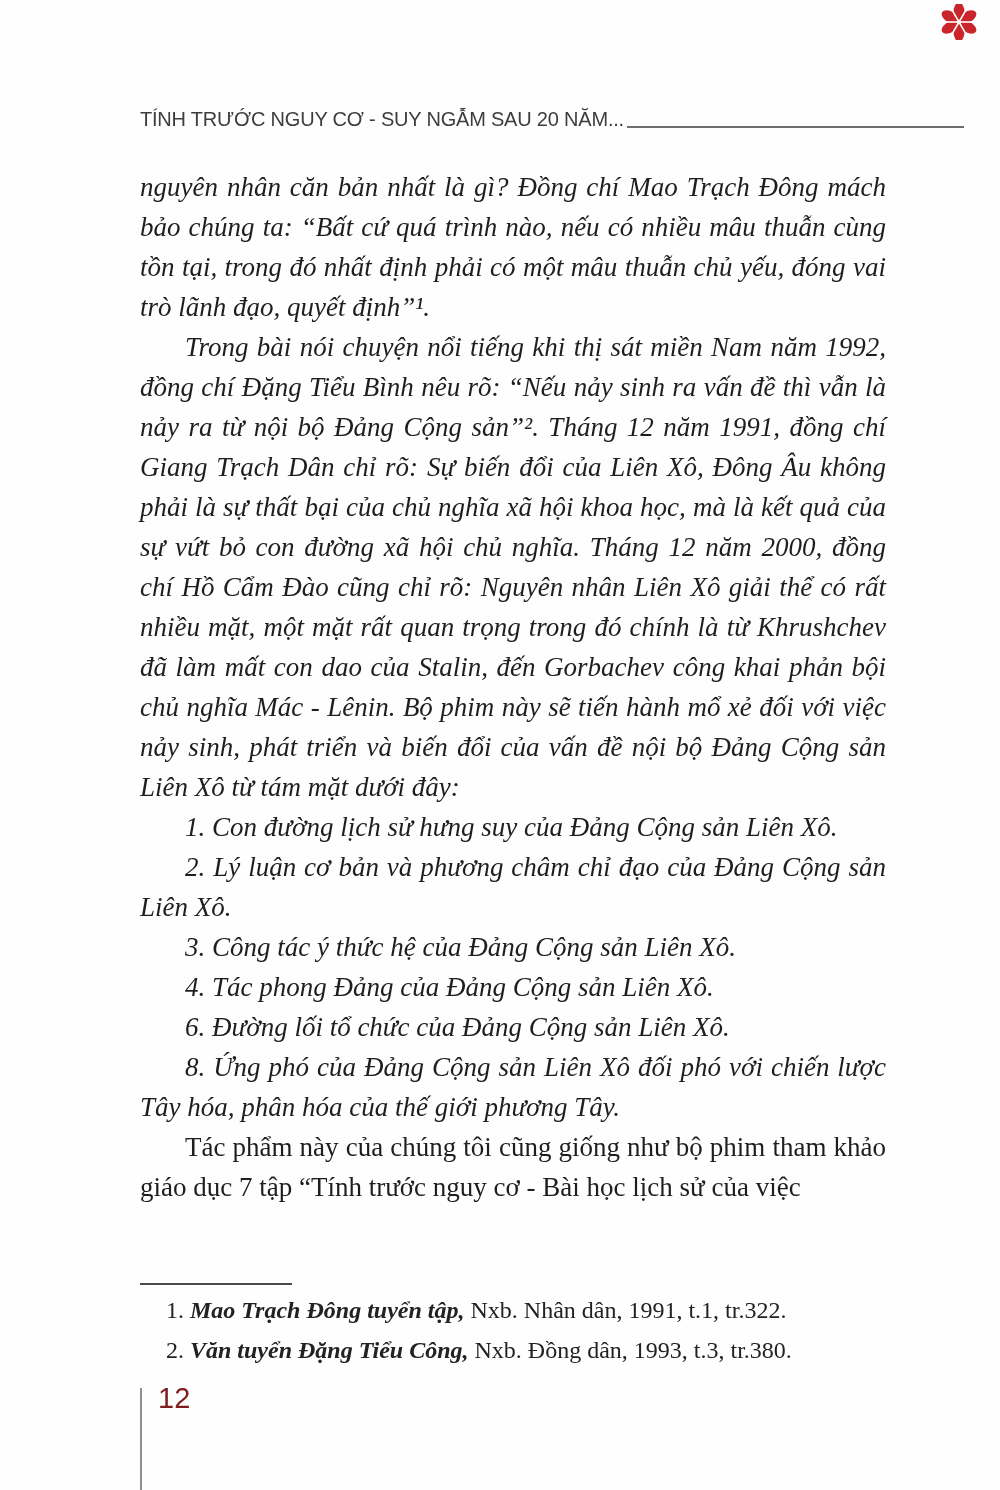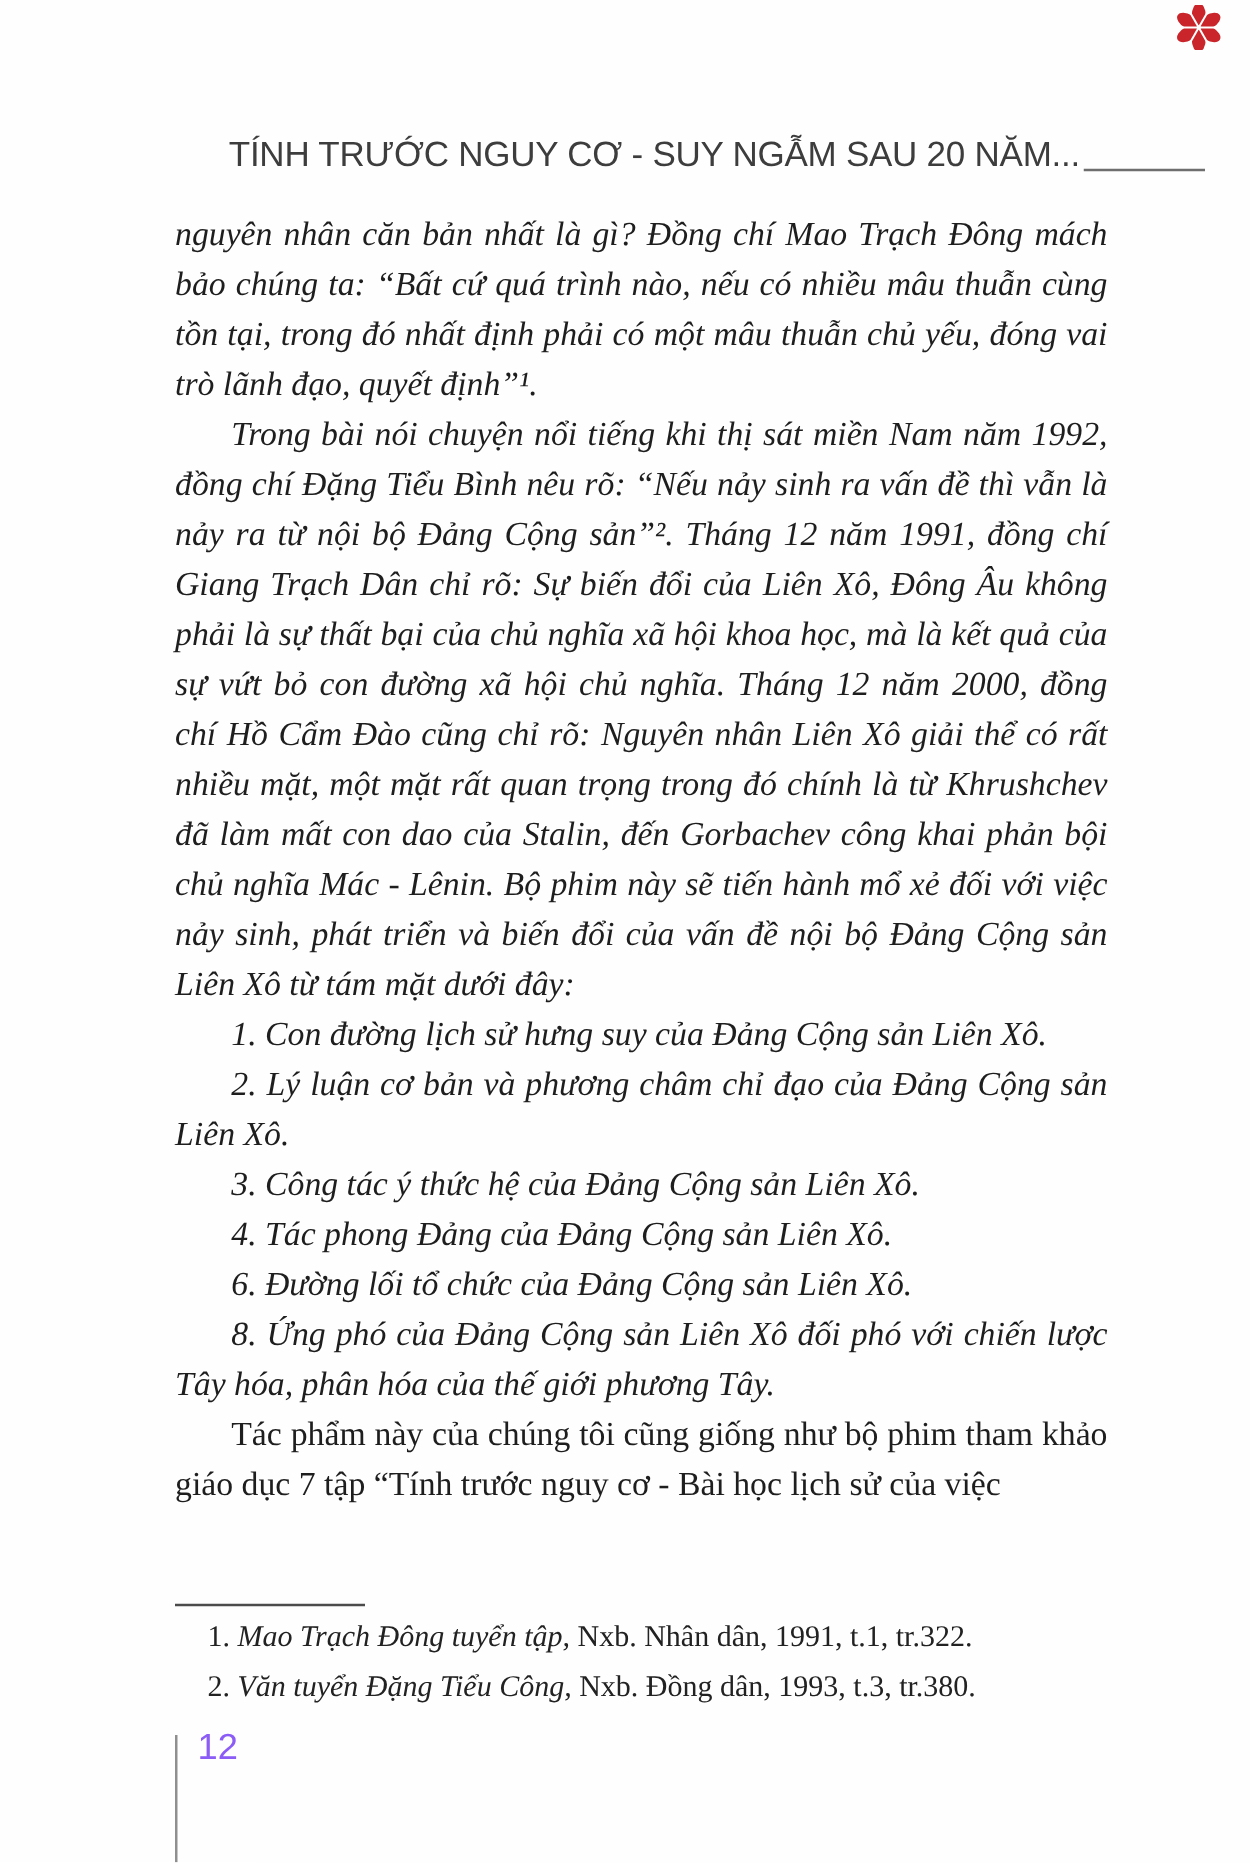--- a/index.html
+++ b/index.html
@@ -17,25 +17,24 @@
   .flower { position: absolute; left: 941px; top: 4px; width: 36px; height: 36px; }
 
   
   .running-head {
     position: absolute;
     left: 140px; top: 108px; width: 824px;
     display: flex; align-items: flex-end;
   }
   .rh-title {
     font-family: "Liberation Sans", sans-serif;
-    font-size: 28px;
+    font-size: 20px;
     letter-spacing: -0.2px;
     color: #3d3d3d;
     white-space: nowrap;
-    margin-left: 43px;
   }
   .rh-rule {
     flex: 1;
     border-bottom: 2px solid #6e6e6e;
     margin-bottom: 3px;
     margin-left: 3px;
   }
 
   
   .body-text {
@@ -54,35 +53,35 @@
   
   .footnotes {
     position: absolute;
     left: 140px; top: 1283px; width: 746px;
     font-size: 24px;
     line-height: 40px;
     color: #222222;
   }
   .fn-rule { width: 152px; border-top: 2px solid #4b4b4b; margin-bottom: 5px; }
   .footnote { padding-left: 26px; font-style: normal; }
-  .fn-title { font-style: italic; }
+  .fn-title { font-style: italic; font-weight: bold; }
 
   
   .footer-rule {
     position: absolute;
     left: 140px; top: 1388px;
     width: 2px; height: 102px;
     background: #8f8f8f;
   }
   .page-number {
     position: absolute;
     left: 158px; top: 1382px;
     font-family: "Liberation Sans", sans-serif;
     font-size: 29px;
-    color: #8b5cf6;
+    color: #7f1d1d;
   }
 </style>
 </head>
 <body>
 
 <div class="page">
 
   <svg class="flower" viewBox="-18 -18 36 36">
     <g fill="#c9252b">
       <ellipse cx="0" cy="-9.5" rx="5.6" ry="10" transform="rotate(0)"></ellipse>

